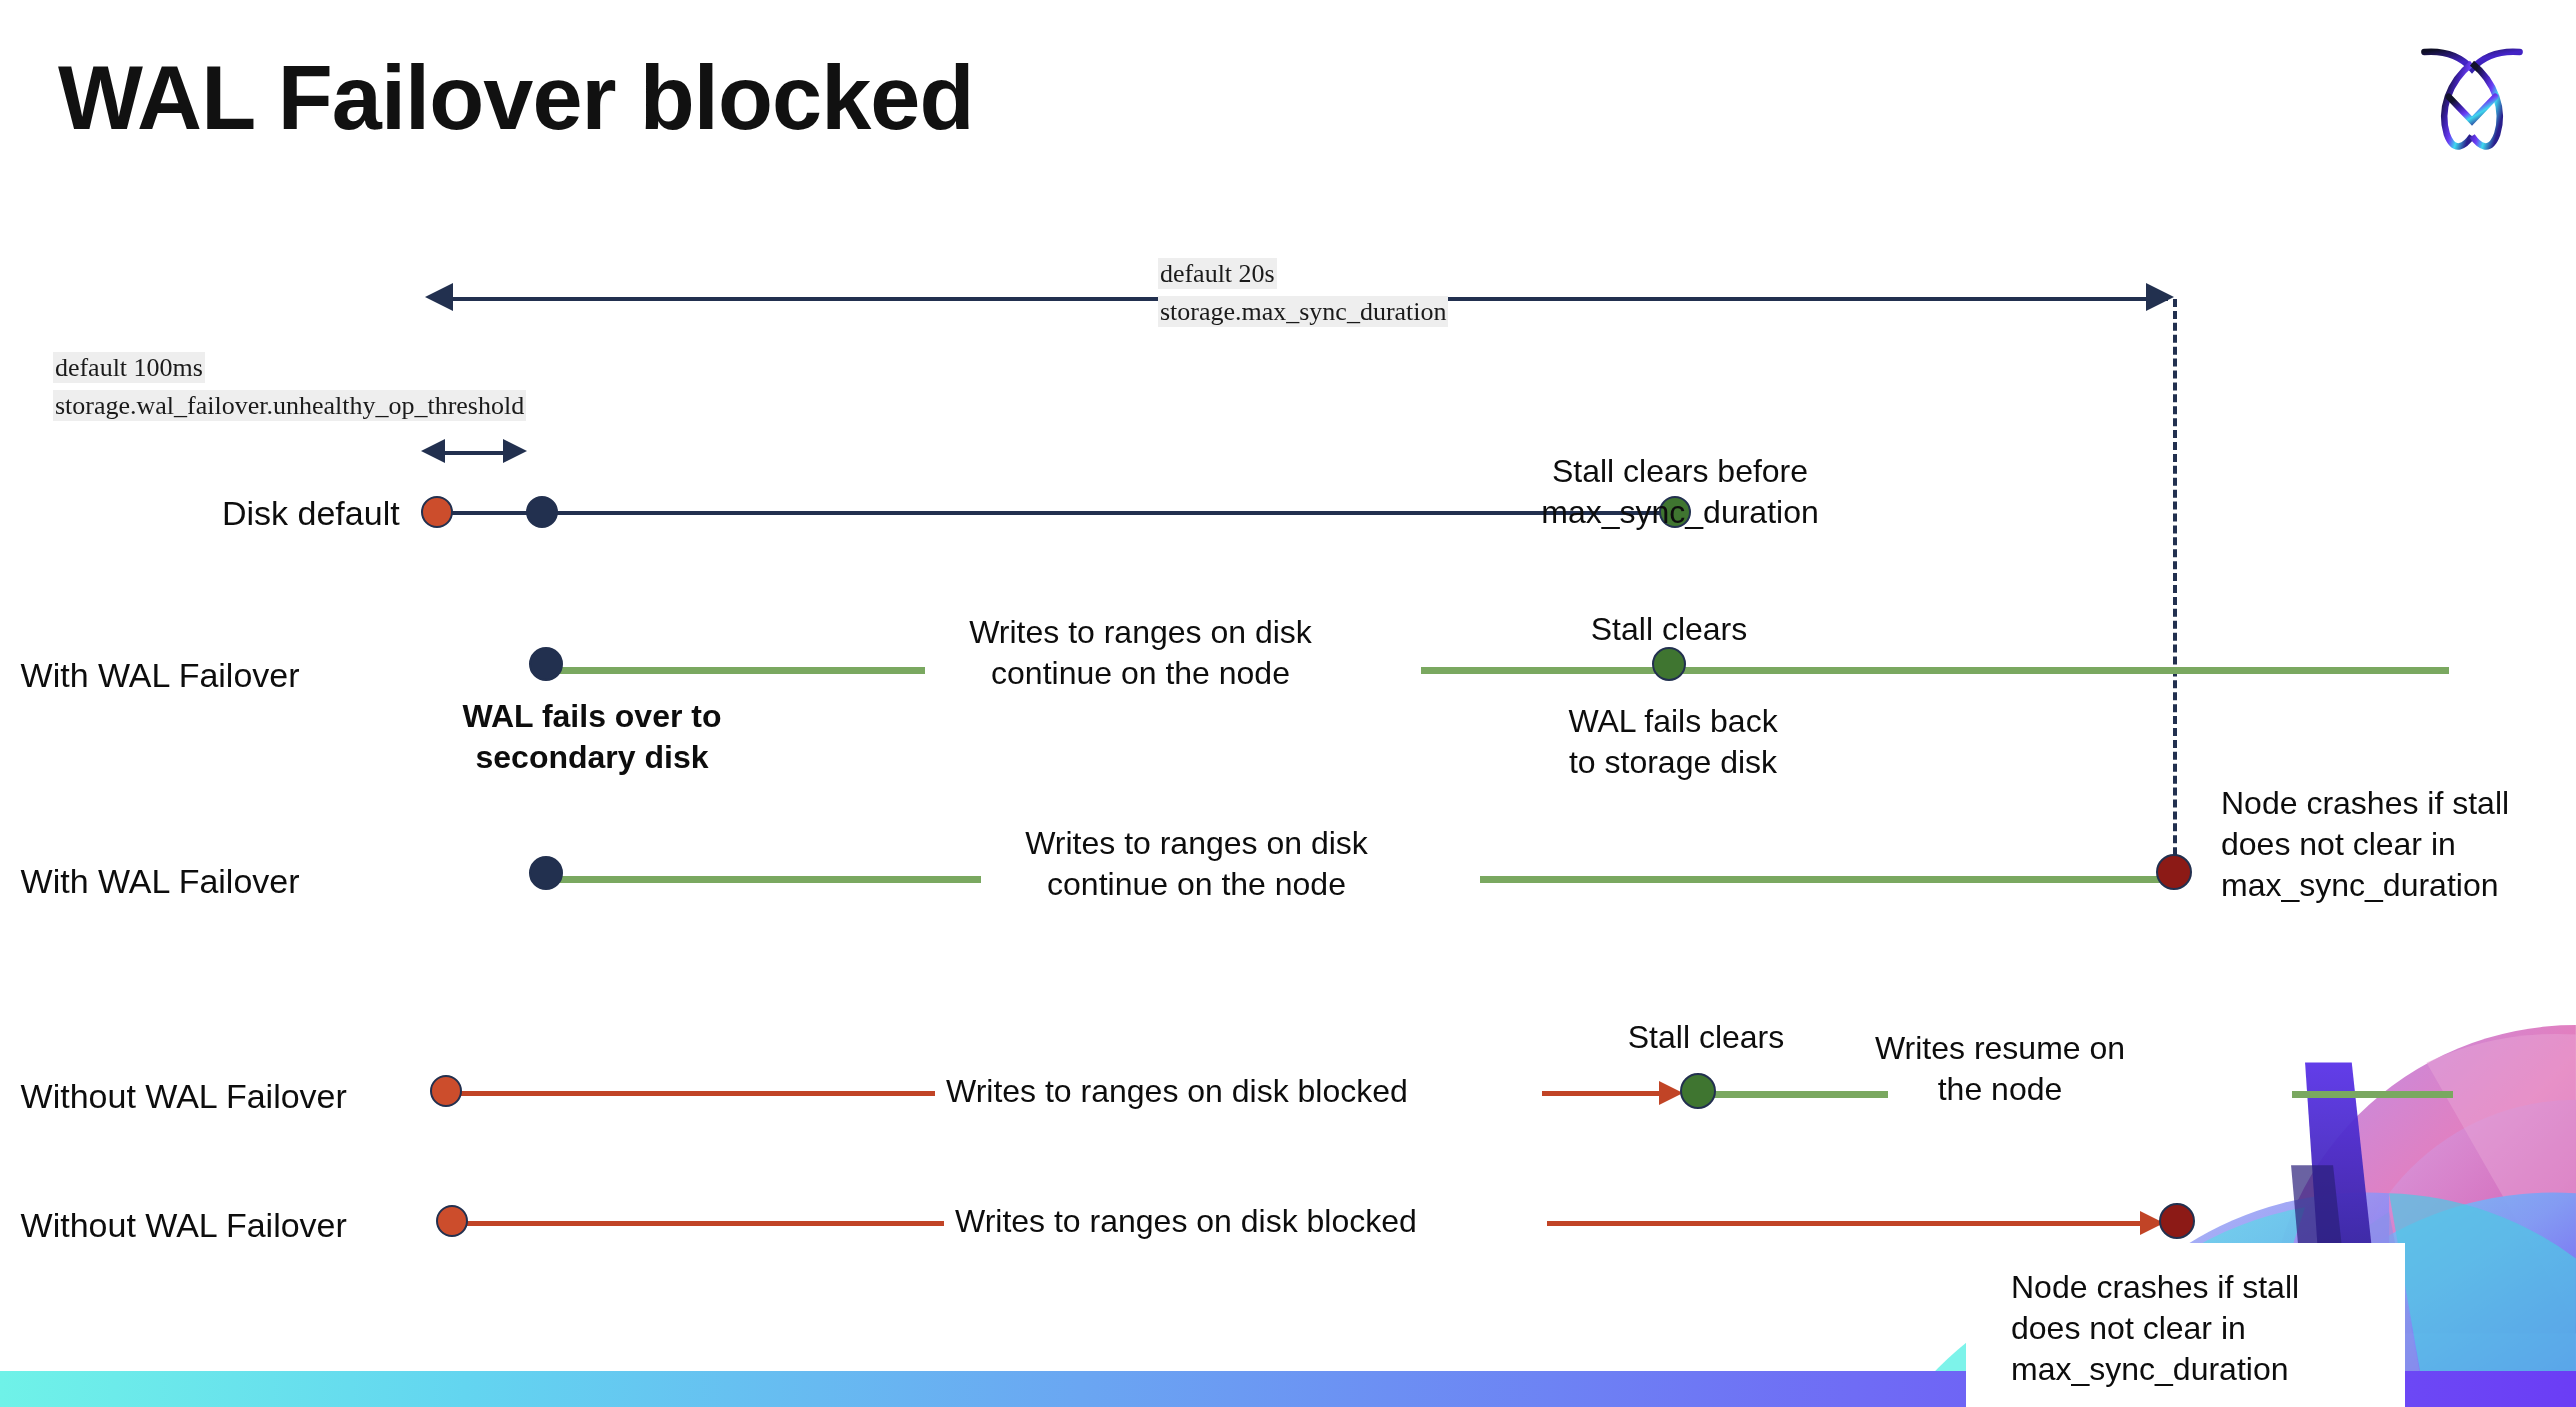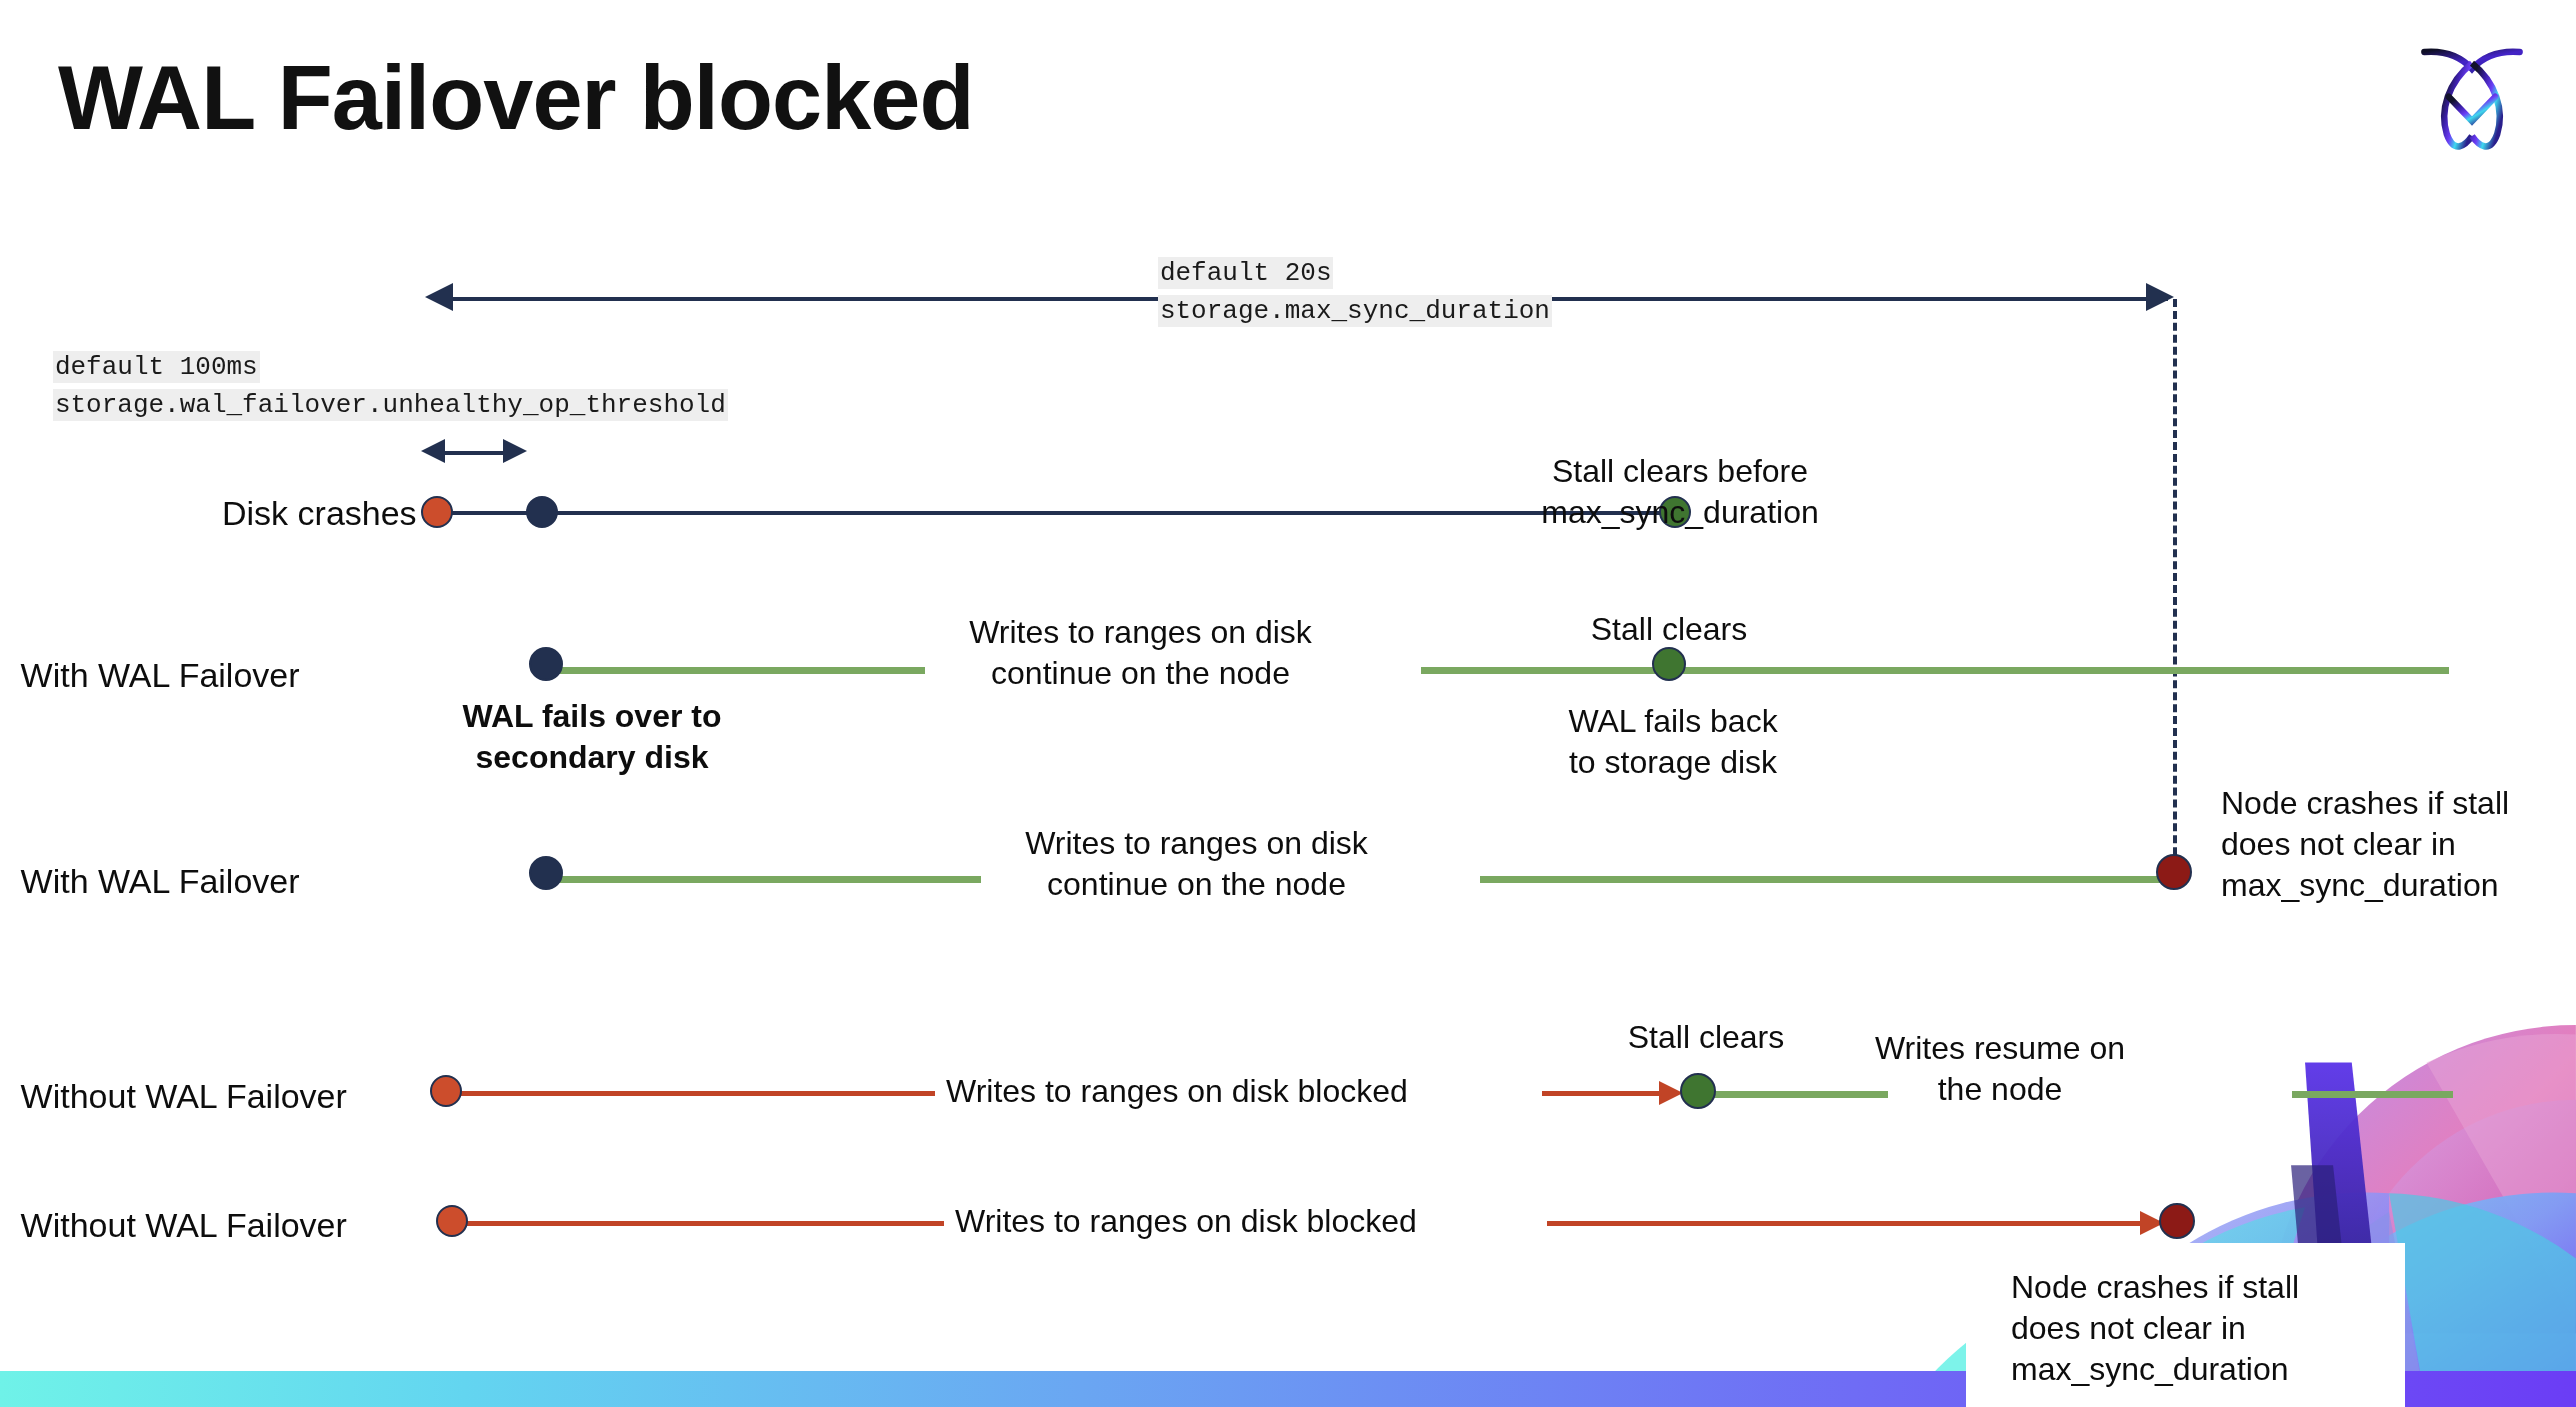--- a/index.html
+++ b/index.html
@@ -90,21 +90,21 @@
   .label.center { text-align: center; }
   .label.left   { text-align: left; }
   .row-label {
     position: absolute;
     font-size: 34px;
     color: #0d0d0d;
     white-space: nowrap;
   }
   .code {
     position: absolute;
-    font-family: Liberation Mono, monospace;
+    font-family: Liberation Serif, serif;
     font-size: 26px;
     line-height: 1.45;
     color: #1a1a1a;
     white-space: pre;
     padding-left: 16px;
   }
   .code span {
     background: #eeeeee;
     padding: 0.9px 1.9px;
   }
@@ -236,21 +236,21 @@
 
   <div class="vdash" style="left:2173px; top:299px; height:580px;"></div>
 
   <div class="code" style="left:37px; top:349px;"><span>default 100ms</span>
 <span>storage.wal_failover.unhealthy_op_threshold</span></div>
 
   <div class="hline" style="left:439px; top:451px; width:65px; border-top-width:4.7px; border-color:#22304f;"></div>
   <div class="arrow-head arrow-left-sm" style="left:421px; top:439px;"></div>
   <div class="arrow-head arrow-right-sm" style="left:503px; top:439px;"></div>
 
-  <div class="row-label" style="left:222px; top:494px;">Disk crashes</div>
+  <div class="row-label" style="left:222px; top:494px;">Disk default</div>
 
   <div class="hline" style="left:437px; top:511px; width:1243px; border-top-width:4.7px; border-color:#22304f;"></div>
 
   <div class="dot" style="left:421px; top:496px; width:32px; height:32px; background:#cc4d2c;"></div>
   <div class="dot" style="left:526px; top:496px; width:32px; height:32px; background:#22304f;"></div>
   <div class="dot" style="left:1659px; top:496px; width:32px; height:32px; background:#3f7530;"></div>
 
   <div class="label center" style="left:1512px; top:407px; width:336px;margin-top:44px;">Stall clears before
 max_sync_duration</div>
 

